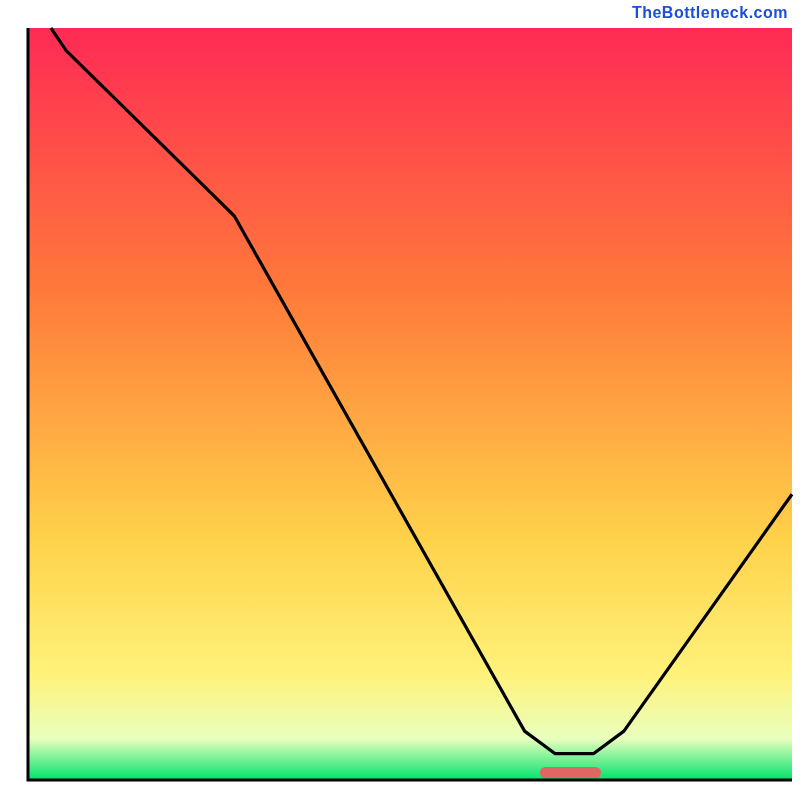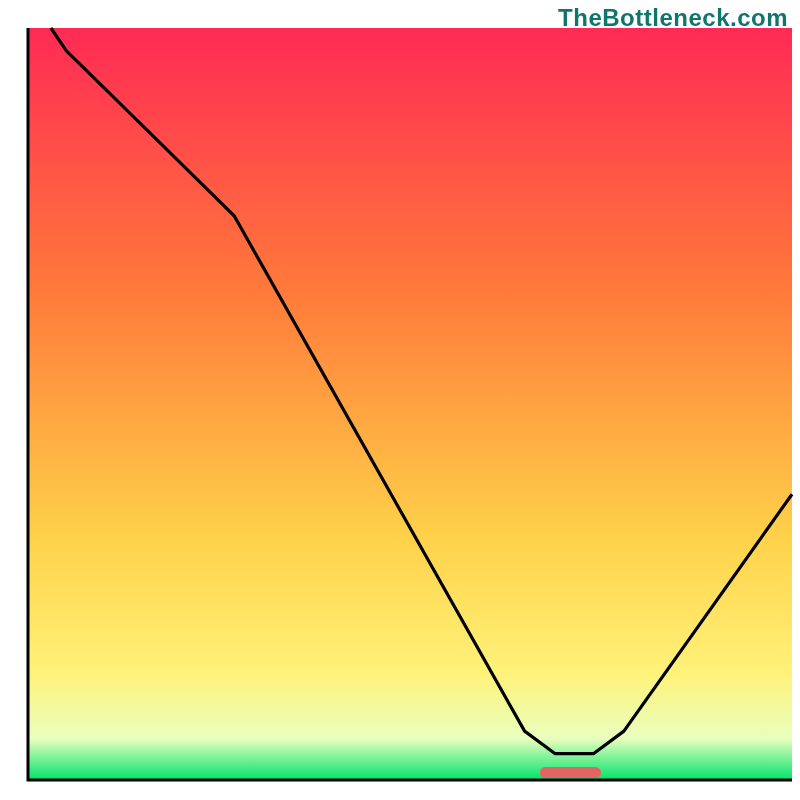--- a/index.html
+++ b/index.html
@@ -13,23 +13,23 @@
   }
   .chart-wrap {
     position: relative;
     width: 800px;
     height: 800px;
   }
   .watermark {
     position: absolute;
     top: 4px;
     right: 12px;
-    font-size: 24px;
+    font-size: 16px;
     font-weight: 600;
-    color: #0f766e;
+    color: #1d4ed8;
     letter-spacing: 0.5px;
   }
   svg {
     display: block;
   }
 </style>
 </head>
 <body>
 
 <div class="chart-wrap">

